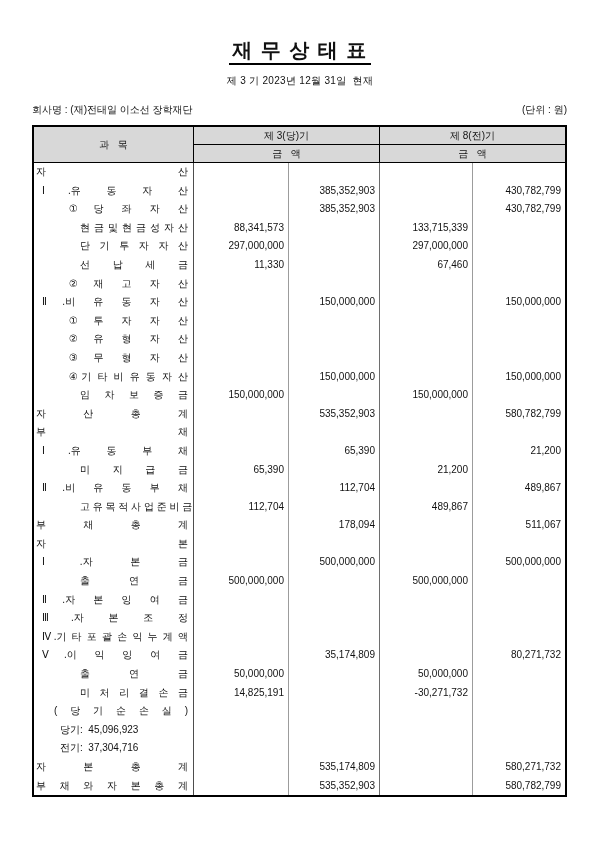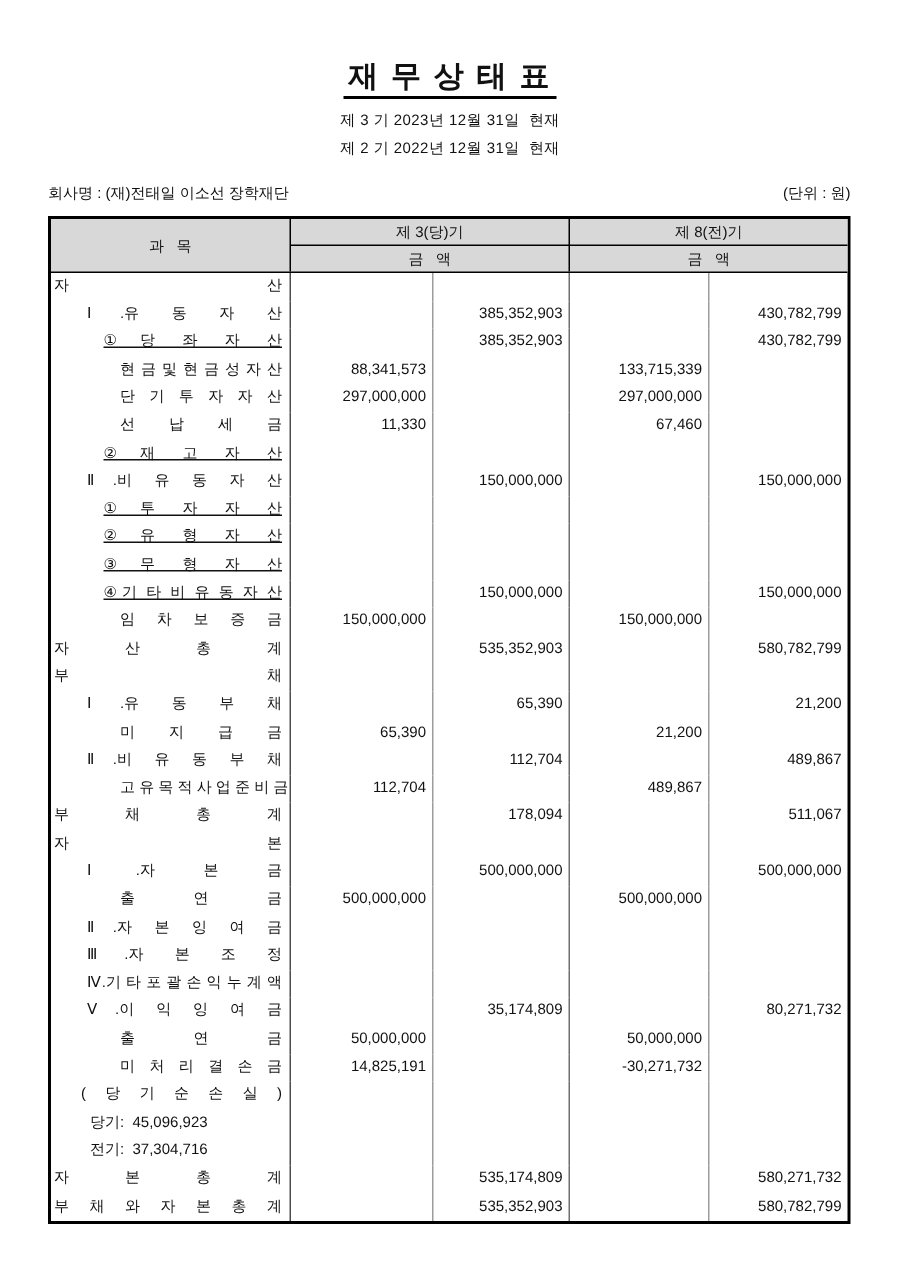--- a/index.html
+++ b/index.html
@@ -65,36 +65,35 @@
     border-right:1px solid #4d4d4d;
     text-align:justify; text-align-last:justify;
     padding-right:5px;
   }
   .num  { text-align:right; padding-right:4px; }
   .c1 { border-right:1px solid #9c9c9c; }
   .c2 { border-right:1px solid #6e6e6e; }
   .c3 { border-right:1px solid #9c9c9c; }
 
   .lvl-0     { padding-left:2px; }
-  .lvl-1     { padding-left:24px; }
-  .lvl-2     { padding-left:35px;text-decoration:underline; }
+  .lvl-1     { padding-left:8px; }
+  .lvl-2     { padding-left:35px; }
   .lvl-3     { padding-left:46px; }
   .lvl-paren { padding-left:20px; }
   .lvl-note  { padding-left:26px; text-align:left; text-align-last:left; }
 </style>
 </head>
 <body>
 
 <div class="page">
 
   <div class="title">
     <span>재 무 상 태 표</span>
   </div>
   <div class="subtitle first">제 3 기 2023년 12월 31일  현재</div>
-  <div class="subtitle">제 2 기 2022년 12월 31일  현재</div>
 
   <div class="meta">
     <span>회사명 : (재)전태일 이소선 장학재단</span>
     <span>(단위 : 원)</span>
   </div>
 
   <div class="ftable" style="border-color: rgb(0, 0, 0);">
     <div class="thead" style="background: rgb(216, 216, 216);">
       <div class="th th-acct">과   목</div>
       <div class="th th-p3">제 3(당)기</div>

